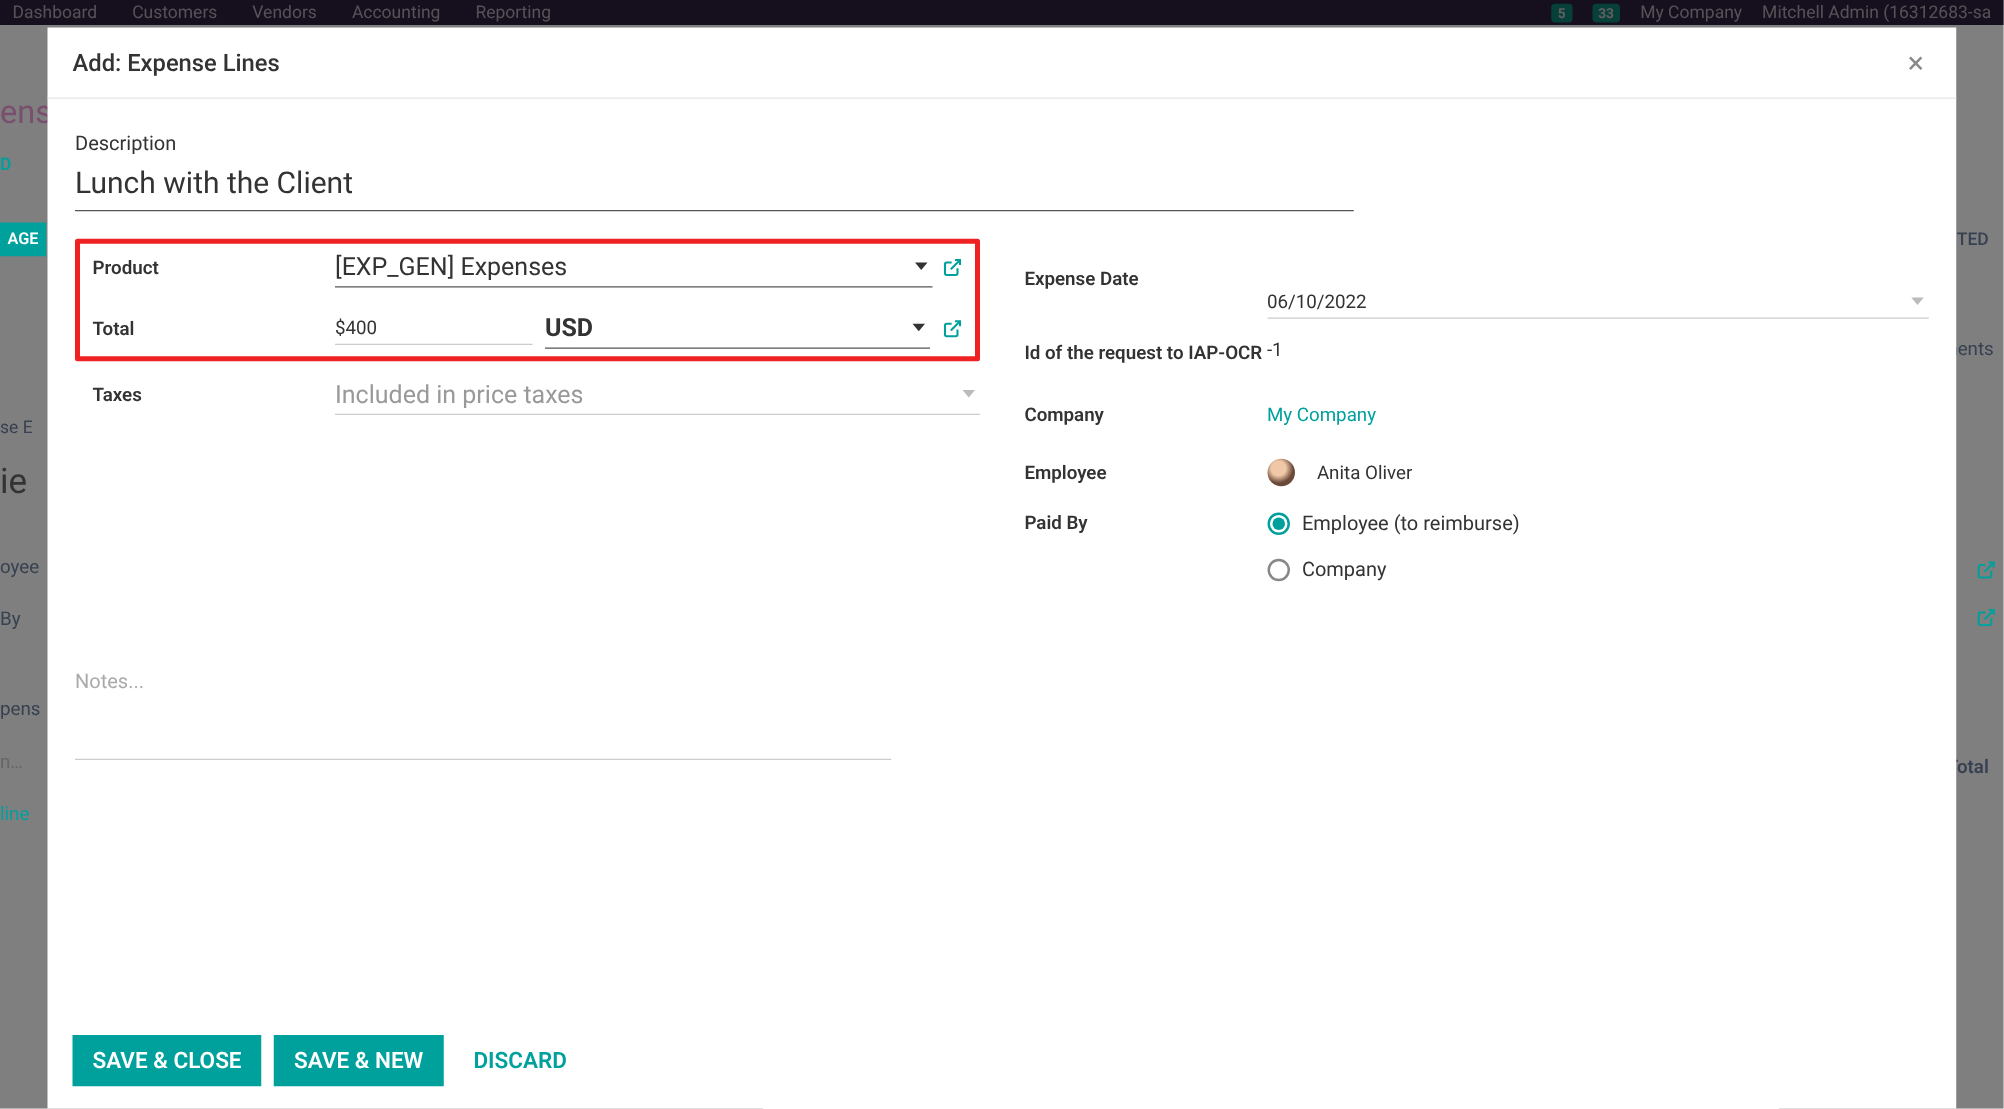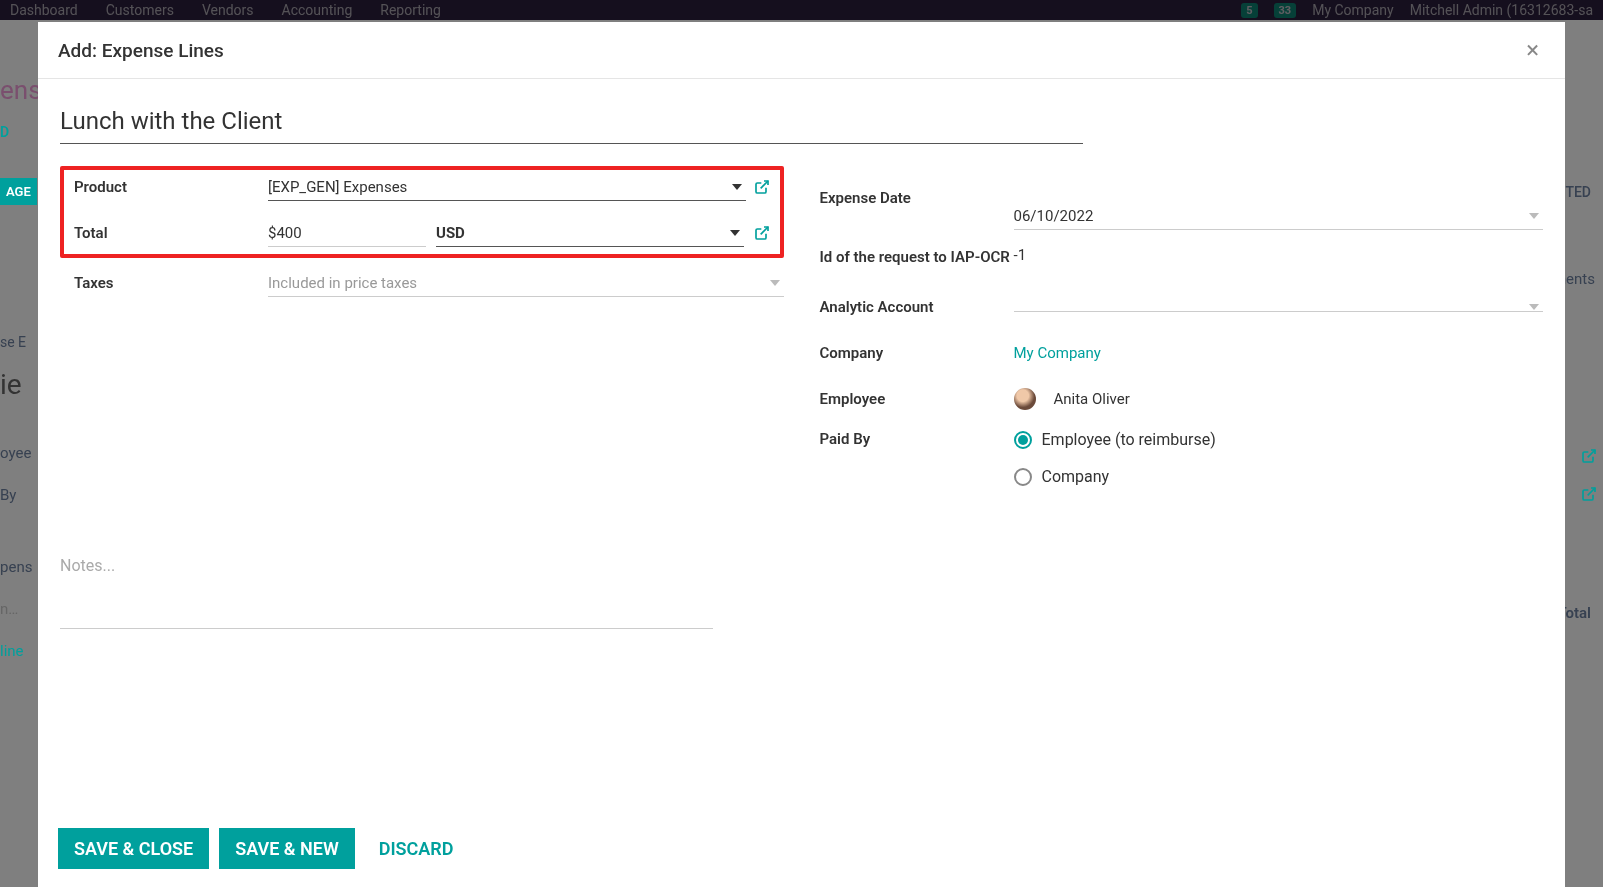--- a/index.html
+++ b/index.html
@@ -47,21 +47,21 @@
     .form-col { flex: 1; }
     
     .highlight-box { border: 4px solid #e22; padding: 2px 10px 6px 10px; border-radius: 2px; margin-bottom: 10px; }
     .highlight-box .form-row:last-child { margin-bottom: 0; }
     
     .form-row { display: flex; align-items: center; margin-bottom: 16px; min-height: 30px; }
     .form-label { width: 194px; font-size: 15px; color: #333; font-weight: 600; flex-shrink: 0; }
     .form-field { flex: 1; display: flex; align-items: center; gap: 8px; }
     
     .select-wrap { flex: 1; position: relative; border-bottom: 1px solid #555; display: flex; align-items: center; }
-    .select-value { flex: 1; font-size: 15px; color: #333; padding: 4px 0; }
+    .select-value { flex: 1; font-size: 20px; color: #333; padding: 4px 0; }
     .select-value.placeholder { color: #999; }
     .caret-down { width: 0; height: 0; border-left: 5px solid transparent; border-right: 5px solid transparent; border-top: 6px solid #333; margin-right: 4px; }
     .caret-down.light { border-top-color: #bbb; }
     
     .ext-link { color: #00a09d; cursor: pointer; flex-shrink: 0; }
     .ext-link svg { width: 16px; height: 16px; display: block; }
     
     .money-row { display: flex; gap: 10px; flex: 1; align-items: center; }
     .money-input { width: 158px; border: none; border-bottom: 1px solid #ccc; font-size: 15px; color: #333; padding: 4px 0; outline: none; }
     .currency-select { flex: 1; font-weight: bold; }
@@ -138,20 +138,21 @@
       <line x1="10" y1="14" x2="21" y2="3"></line>
     </svg></div>
 
 <div class="modal">
   <div class="modal-header">
     <div class="modal-title">Add: Expense Lines</div>
     <div class="modal-close">×</div>
   </div>
 
   <div class="modal-body">
+    <div class="desc-label">Description</div>
     <input class="desc-input" value="Lunch with the Client" style="">
     
     <div class="form-columns">
 
       <div class="form-col">
         <div class="highlight-box">
           <div class="form-row">
             <div class="form-label">Product</div>
             <div class="form-field">
               <div class="select-wrap">
@@ -206,29 +207,20 @@
             </div>
           </div>
         </div>
         <div class="form-row" style="align-items:flex-start;">
           <div class="form-label" style="line-height:1.5;">Id of the request to IAP-OCR</div>
           <div class="form-field">
             <span class="static-value">-1</span>
           </div>
         </div>
         <div class="form-row">
-          <div class="form-label">Analytic Account</div>
-          <div class="form-field">
-            <div class="select-wrap" style="border-bottom-color:#ccc;">
-              <div class="select-value"></div>
-              <div class="caret-down light"></div>
-            </div>
-          </div>
-        </div>
-        <div class="form-row">
           <div class="form-label">Company</div>
           <div class="form-field">
             <span class="link-value">My Company</span>
           </div>
         </div>
         <div class="form-row">
           <div class="form-label">Employee</div>
           <div class="form-field">
             <span class="avatar"></span>
             <span class="static-value">Anita Oliver</span>

